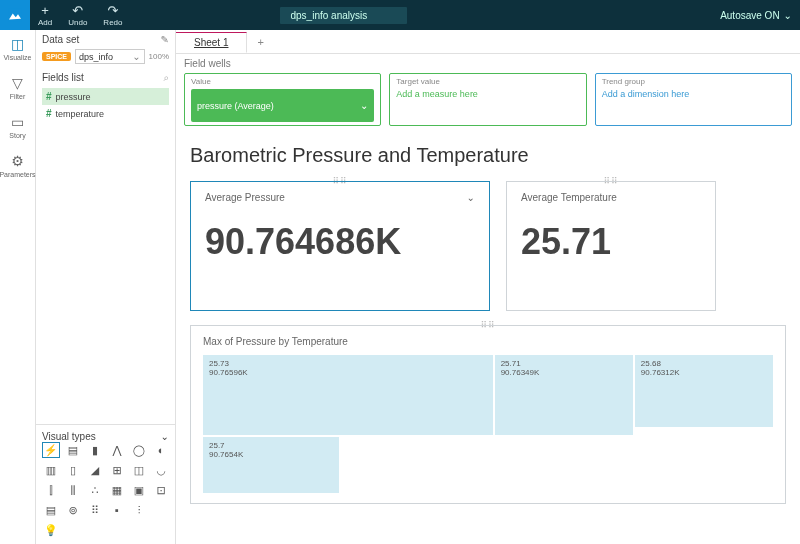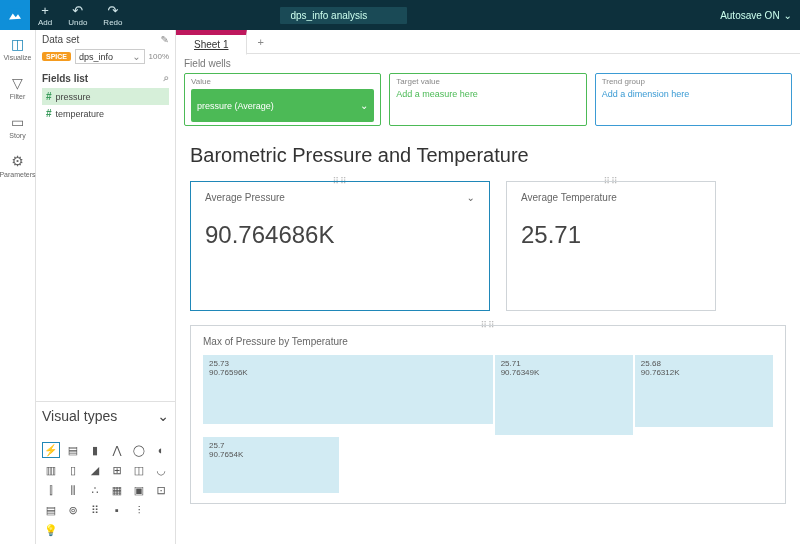--- a/index.html
+++ b/index.html
@@ -20,63 +20,63 @@
 .rail-item:first-child .ri-ic{color:#1f87b8;}
 .sidepanel{width:140px;border-right:1px solid #e0e0e0;display:flex;flex-direction:column;}
 .sp-top{padding:4px 6px;}
 .sp-head{display:flex;align-items:center;justify-content:space-between;font-size:10px;color:#444;margin-bottom:4px;}
 .sp-head .pen{color:#888;cursor:pointer;}
 .ds-row{display:flex;align-items:center;gap:4px;margin-bottom:8px;}
 .ds-badge{background:#f59b1e;color:#fff;font-size:7px;padding:1px 4px;border-radius:2px;font-weight:bold;}
 .ds-sel{flex:1;border:1px solid #ccc;font-size:9px;padding:1px 3px;background:#fff;display:flex;align-items:center;justify-content:space-between;}
 .ds-sel::after{content:"⌄";color:#888;font-size:10px;}
 .ds-pct{font-size:8px;color:#888;}
-.fl-head{display:flex;align-items:center;justify-content:space-between;font-size:10px;color:#444;margin:4px 0;font-weight:bold;}
+.fl-head{display:flex;align-items:flex-start;justify-content:space-between;font-size:10px;color:#444;margin:4px 0;}
 .search-ic{color:#aaa;font-size:10px;}
 .field{display:flex;align-items:center;gap:4px;padding:3px 4px;font-size:9px;color:#4a8;cursor:pointer;}
 .field.sel{background:#d6efd9;}
 .field .hh{color:#3a9b5c;font-weight:bold;font-size:10px;}
 .field .fn{color:#444;}
 .vt-panel{margin-top:auto;border-top:1px solid #e0e0e0;padding:6px;}
-.vt-head{display:flex;justify-content:space-between;align-items:center;font-size:14px;color:#444;margin-bottom:18px;text-align:center;}
+.vt-head{display:flex;justify-content:space-between;align-items:center;font-size:10px;color:#444;margin-bottom:0;text-align:center;}
 .vt-grid{display:grid;grid-template-columns:repeat(6,1fr);gap:4px;}
 .vt-cell{width:18px;height:16px;display:flex;align-items:center;justify-content:center;color:#555;cursor:pointer;}
 .vt-cell.sel{border:1px solid #1f87b8;color:#1f87b8;}
 .canvas{flex:1;display:flex;flex-direction:column;overflow:hidden;}
 .tabs{height:24px;border-bottom:1px solid #e0e0e0;display:flex;align-items:center;}
 .tab{padding:4px 18px;font-size:10px;border-right:1px solid #e0e0e0;background:#fff;cursor:pointer;position:relative;}
-.tab.active{border-top:6px solid #be185d;border-bottom:1px solid #fff;margin-bottom:-1px;text-decoration:underline;}
+.tab.active{border-top:1px solid #be185d;border-bottom:1px solid #fff;margin-bottom:-1px;text-decoration:underline;}
 .tab-add{padding:4px 10px;color:#888;cursor:pointer;}
 .fw-label{font-size:10px;color:#777;padding:4px 8px;}
 .wells{display:flex;gap:8px;padding:0 8px 8px;}
 .well{flex:1;border:1px solid #4cba56;border-radius:2px;padding:3px 6px;min-height:36px;}
 .well.blue{border-color:#3b9bd4;}
 .well-title{font-size:8px;color:#888;margin-bottom:3px;}
 .well-chip{background:#4cba56;color:#fff;font-size:9px;padding:11px 6px;border-radius:2px;display:flex;justify-content:space-between;align-items:center;}
 .well-chip::after{content:"⌄";font-size:10px;}
 .well-placeholder{font-size:9px;color:#4cba56;}
 .well.blue .well-placeholder{color:#3b9bd4;}
 .dash{padding:4px 14px;overflow:auto;}
 .dash-title{font-size:20px;color:#333;font-weight:400;margin:6px 0 14px;}
 .kpi-row{display:flex;gap:16px;margin-bottom:14px;}
 .kpi{border:1px solid #cfd4d8;padding:10px 14px;position:relative;}
 .kpi.sel{border:1px solid #1f87b8;}
 .kpi-drag{position:absolute;top:-6px;left:50%;transform:translateX(-50%);font-size:9px;color:#bbb;letter-spacing:1px;}
 .kpi-head{font-size:10px;color:#666;margin-bottom:18px;display:flex;justify-content:space-between;}
-.kpi-val{font-size:24px;color:#444;font-weight:400;}
+.kpi-val{font-size:36px;color:#444;font-weight:700;}
 .kpi.big{width:300px;height:130px;}
 .kpi.sm{width:210px;height:130px;}
 .tree{border:1px solid #cfd4d8;padding:10px 12px;position:relative;}
 .tree-title{font-size:10px;color:#666;margin-bottom:8px;}
 .tree-body{display:flex;flex-direction:column;gap:2px;}
 .tree-row{display:flex;gap:2px;}
 .tcell{background:#d2ebf3;padding:4px 6px;font-size:8px;color:#4a6;}
 .tcell .tv1{color:#555;font-size:8px;}
 .tcell .tv2{color:#555;font-size:8px;}
-.r1 .tcell:nth-child(1){flex:2.2;height:69px;}
+.r1 .tcell:nth-child(1){flex:2.2;height:80px;}
 .r1 .tcell:nth-child(2){flex:1;height:80px;}
 .r1 .tcell:nth-child(3){flex:1;height:72px;}
 .r2 .tcell{flex:1;height:56px;}
 .r2 .sp{flex:3.4;background:transparent;}
 </style>
 </head>
 <body>
 
 <div class="topbar">
   <div class="logo">

